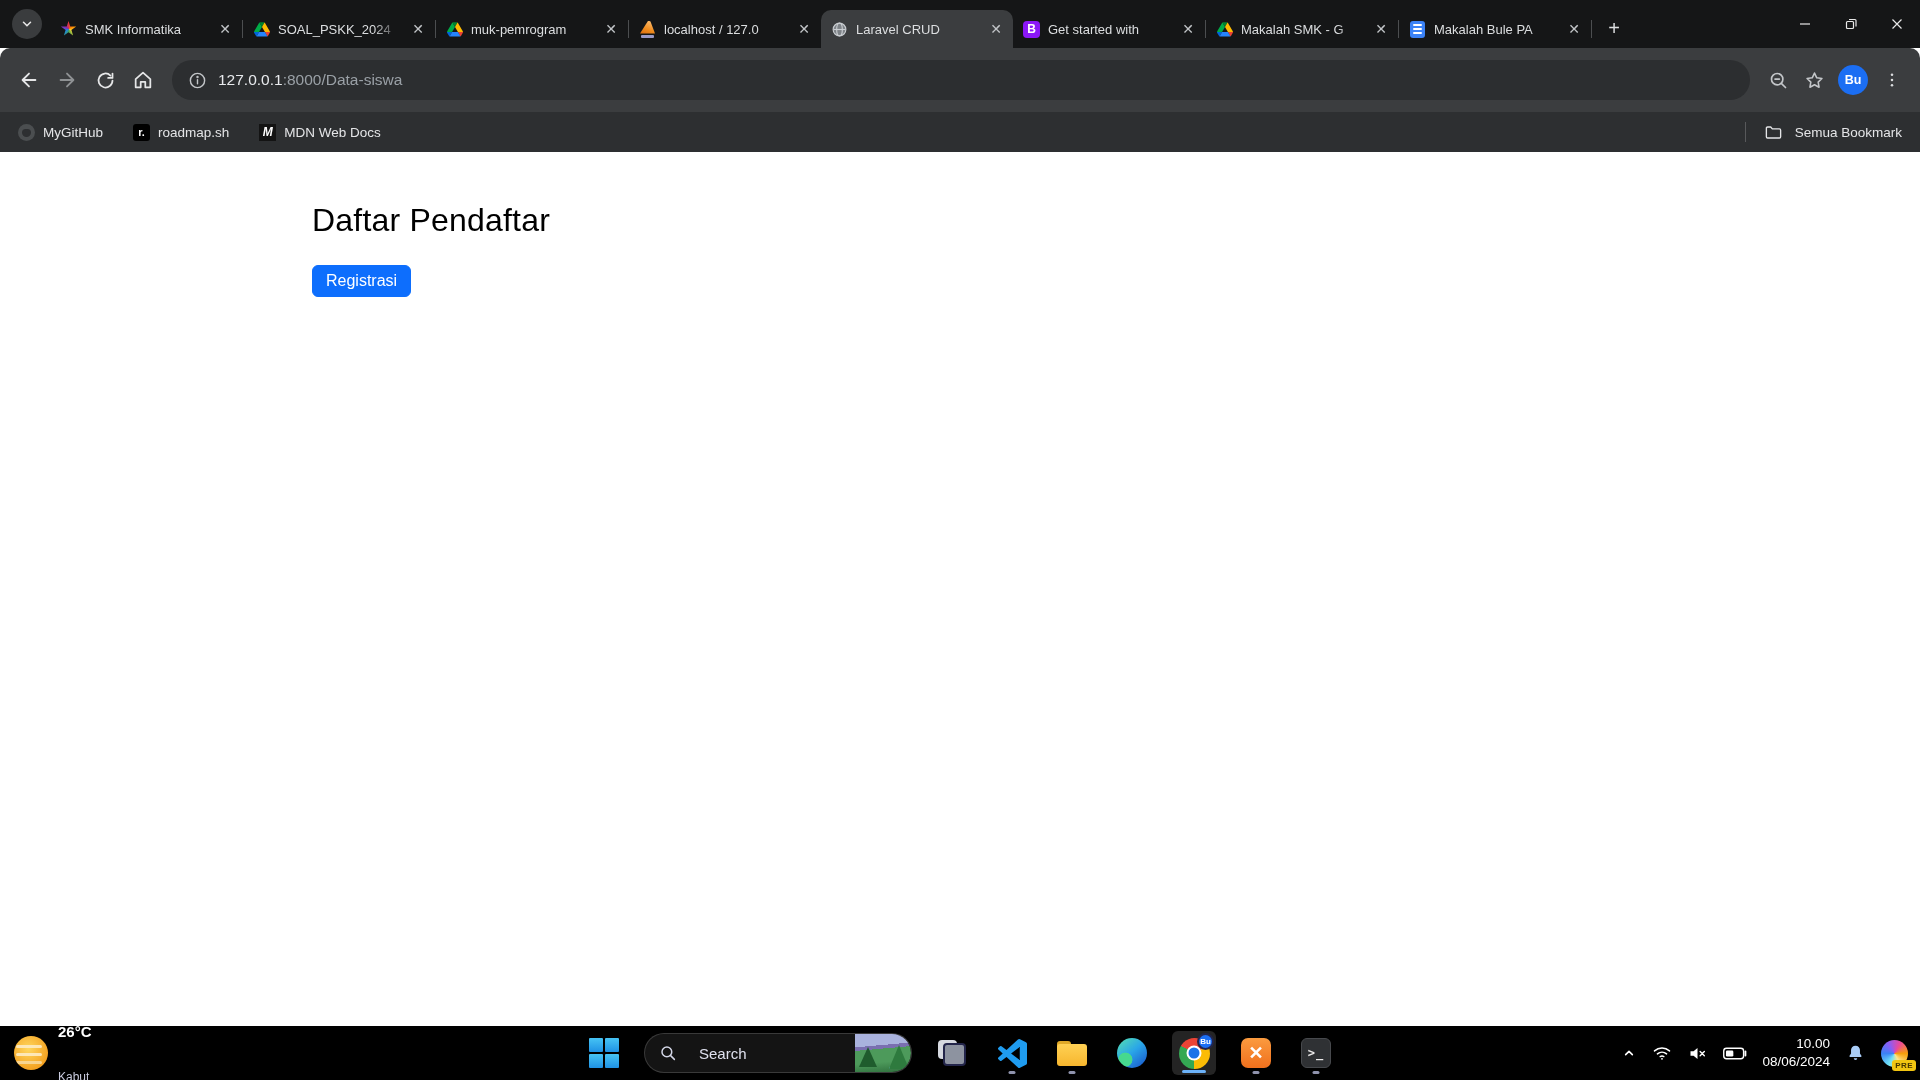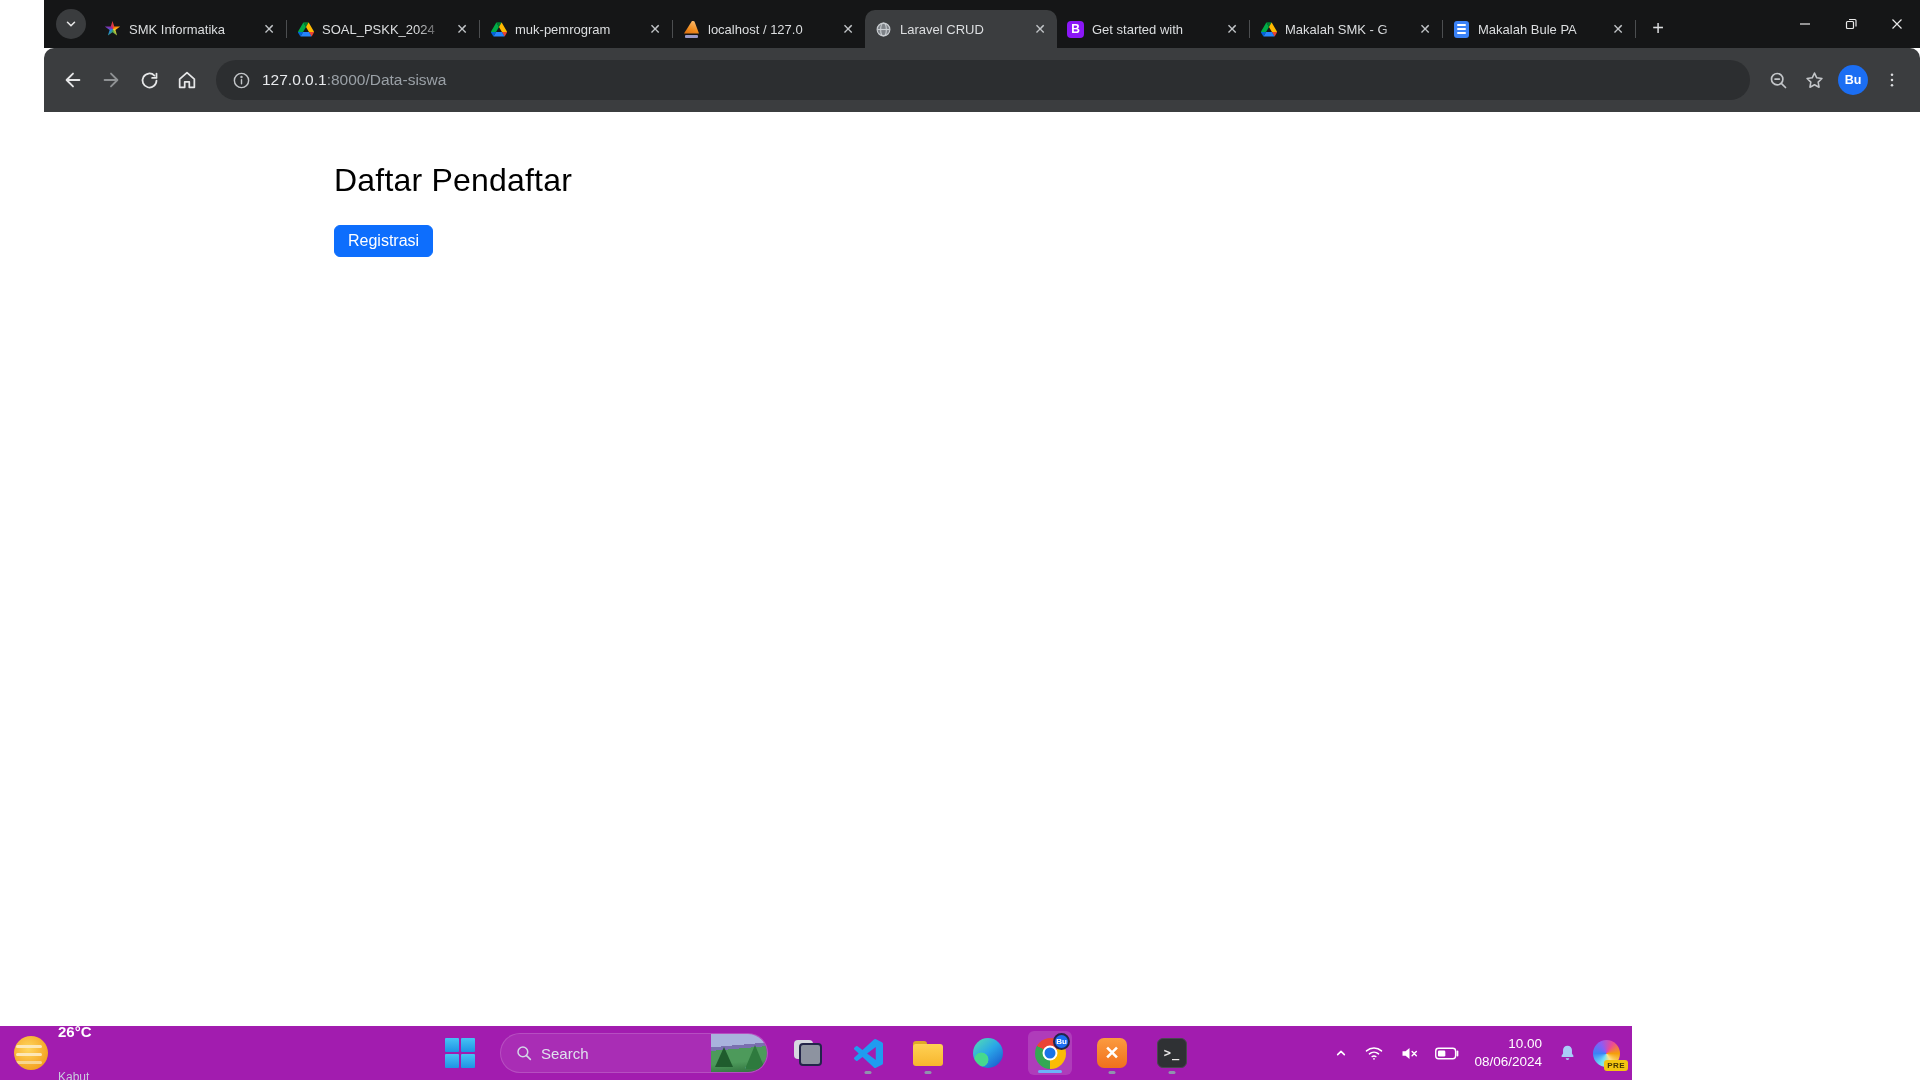--- a/index.html
+++ b/index.html
@@ -1,18 +1,18 @@
 <!DOCTYPE html>
 <html><head>
 <meta charset="utf-8">
 <style>
   * { box-sizing: border-box; margin: 0; padding: 0; }
   html,body { width:1920px; height:1080px; overflow:hidden; }
   body { font-family:"Liberation Sans", sans-serif; background:#fff; }
-  .screen { position:relative; width:1920px; height:1080px;padding-left:44px; }
+  .screen { position:relative; width:1920px; height:1080px; }
 
   
   .tabstrip { height:48px; background:#151617; display:flex; align-items:flex-end; padding-left:6px; position:relative; }
   .tab-search { align-self:center; width:30px; height:30px; border-radius:50%; background:#3a3c3e; display:flex; align-items:center; justify-content:center; margin:0 8px 0 6px; flex:none; }
   .tab { width:192px; height:38px; display:flex; align-items:center; padding:0 8px 0 10px; gap:8px; color:#dcdee0; font-size:13px; flex:none; position:relative; }
   .tab.active { background:#3b3d3f; border-radius:10px 10px 0 0; }
   .tab-title { flex:1; white-space:nowrap; overflow:hidden; -webkit-mask-image:linear-gradient(to right,#000 78%,transparent); mask-image:linear-gradient(to right,#000 78%,transparent); }
   .tab-close { width:18px; height:18px; flex:none; display:flex; align-items:center; justify-content:center; color:#c2c5c8; font-size:14px; border-radius:50%; }
   .tab-sep { width:1px; height:18px; background:#4c4e50; margin-bottom:10px; flex:none; }
   .favicon { width:17px; height:17px; flex:none; display:flex; align-items:center; justify-content:center; }
@@ -50,34 +50,34 @@
   
   .content { height:874px; background:#fff; }
   .container { width:1320px; margin:0 auto; padding:50px 12px 0; }
   .page-title { font-size:32px; font-weight:500; color:#000000; margin-bottom:26px; letter-spacing:.2px; }
   .btn-primary { display:inline-block; background:#0d6efd; color:#fff; border:1px solid #0d6efd; border-radius:6px; font-size:16px; padding:6px 13px; margin-bottom:17px; cursor:pointer; font-family:inherit; }
   table.data { width:100%; border-collapse:collapse; font-size:16px; color:#212529; }
   table.data th { border:1px solid #dee2e6; text-align:left; font-weight:700; padding:9px 11px; height:41px; }
   col.c1{width:10.1%} col.c2{width:15.6%} col.c3{width:28.2%} col.c4{width:19.2%} col.c5{width:14.4%} col.c6{width:12.5%}
 
   
-  .taskbar { position:absolute; left:0; bottom:0; width:1632px; height:54px; background:#a21caf; color:#fff; }
+  .taskbar { position:absolute; left:0; bottom:0; width:1920px; height:54px; background:#000000; color:#fff; }
   .weather { position:absolute; left:14px; top:0; height:54px; display:flex; align-items:center; gap:10px; }
   .sun { width:34px; height:34px; border-radius:50%; background:radial-gradient(circle at 42% 38%, #ffd75e, #f4a01f 75%); position:relative; overflow:hidden; }
   .sun:after { content:""; position:absolute; left:2px; top:9px; width:26px; height:3px; border-radius:2px; background:#fdebc4; box-shadow:0 8px 0 #fdebc4, 0 16px 0 #f8d99a; opacity:.9; }
   .w-temp { font-size:15px; font-weight:700; line-height:1.3; }
   .w-cond { font-size:12px; color:#c9cbde; line-height:1.2;margin-top:28px; }
 
   .tb-center { position:absolute; left:50%; top:0; transform:translateX(-50%); height:54px; display:flex; align-items:center; gap:20px; }
   .tb-app { width:40px; height:46px; display:flex; align-items:center; justify-content:center; position:relative; flex:none; }
   .run-dot { position:absolute; bottom:2px; left:50%; transform:translateX(-50%); width:7px; height:3px; border-radius:2px; background:#8f93ad; }
   .start-logo { width:30px; height:30px; display:grid; grid-template-columns:14px 14px; grid-template-rows:14px 14px; gap:2px; }
   .start-logo span { background:linear-gradient(180deg,#46c3f4,#1f92e5); border-radius:1px; }
 
-  .tb-search { width:268px; height:40px; border-radius:20px; background:rgba(255,255,255,.08); border:1px solid rgba(255,255,255,.16); display:flex; align-items:center; padding-left:14px; gap:8px; overflow:hidden; }
+  .tb-search { width:268px; height:40px; border-radius:20px; background:rgba(255,255,255,.08); border:1px solid rgba(255,255,255,.16); display:flex; align-items:center; padding-left:14px; gap:22px; overflow:hidden; }
   .tb-search-label { font-size:15px; color:#dfe1ee; }
   .scene { margin-left:auto; width:56px; height:40px; position:relative; background:linear-gradient(175deg,#a9b2dd 0 32%,#7a6fb0 32% 40%,#4d9a5b 40% 70%,#2c6b3a 100%); border-radius:0 20px 20px 0; overflow:hidden; }
   .scene:before { content:""; position:absolute; left:4px; bottom:6px; width:18px; height:20px; background:#1f5c2d; clip-path:polygon(50% 0,100% 100%,0 100%); }
   .scene:after { content:""; position:absolute; right:2px; bottom:4px; width:20px; height:24px; background:#2e7a3e; clip-path:polygon(50% 0,100% 100%,0 100%); box-shadow:-14px 10px 0 #77c9ea; }
 
   .taskview { width:30px; height:30px; position:relative; }
   .taskview:before { content:""; position:absolute; left:1px; top:2px; width:19px; height:19px; background:#d6d9e0; border-radius:4px; }
   .taskview:after { content:""; position:absolute; right:1px; bottom:2px; width:19px; height:19px; background:#8d93a0; border-radius:4px; border:2px solid #23254a; }
 
   .folder-ico { width:30px; height:25px; position:relative; }
@@ -284,20 +284,41 @@
     <div class="avatar">Bu</div>
     <div class="tool-ico">
       <svg width="18" height="18" viewBox="0 0 24 24" fill="#dadcde">
           <circle cx="12" cy="5" r="1.7"></circle>
           <circle cx="12" cy="12" r="1.7"></circle>
           <circle cx="12" cy="19" r="1.7"></circle>
         </svg>
     </div>
   </div>
 
+  <div class="bookmarks">
+    <div class="bm-item">
+      <span class="gh-ico"></span>
+      <span>MyGitHub</span>
+    </div>
+    <div class="bm-item">
+      <span class="rm-ico">r.</span>
+      <span>roadmap.sh</span>
+    </div>
+    <div class="bm-item">
+      <span class="mdn-ico">M</span>
+      <span>MDN Web Docs</span>
+    </div>
+    <div class="bm-right">
+      <span class="bm-sep"></span>
+      <svg width="19" height="19" viewBox="0 0 24 24" fill="none" stroke="#e4e5e7" stroke-width="1.7" stroke-linejoin="round">
+          <path d="M3 6.5A1.5 1.5 0 0 1 4.5 5h4l2 2.5h9A1.5 1.5 0 0 1 21 9v8.5a1.5 1.5 0 0 1-1.5 1.5h-15A1.5 1.5 0 0 1 3 17.5z"></path>
+        </svg>
+      <span>Semua Bookmark</span>
+    </div>
+  </div>
 
   <div class="content">
     <div class="container">
       <h1 class="page-title">Daftar Pendaftar</h1>
       <a class="btn-primary">Registrasi</a>
     </div>
   </div>
 
   <div class="taskbar">
 

